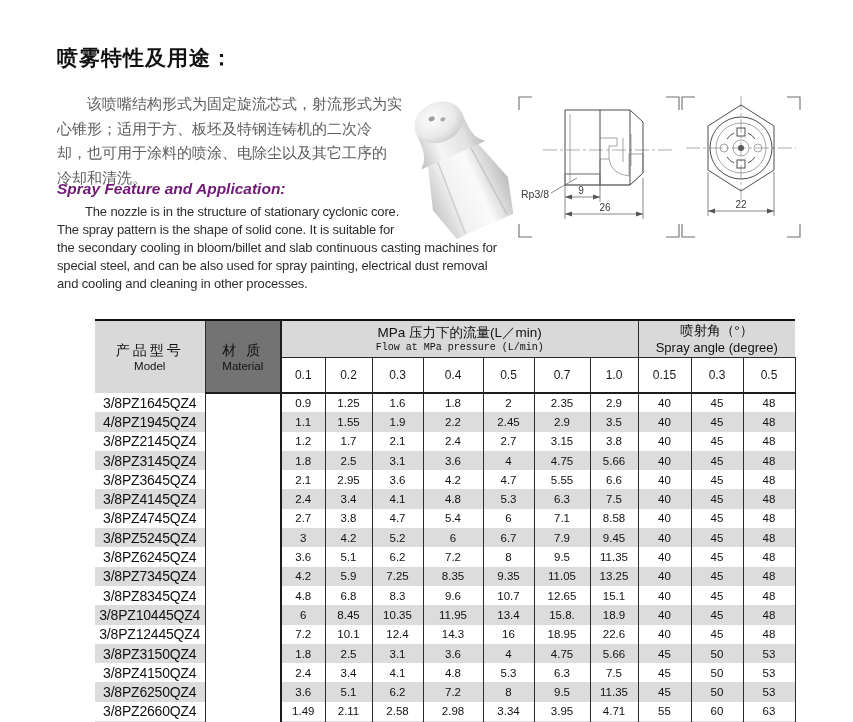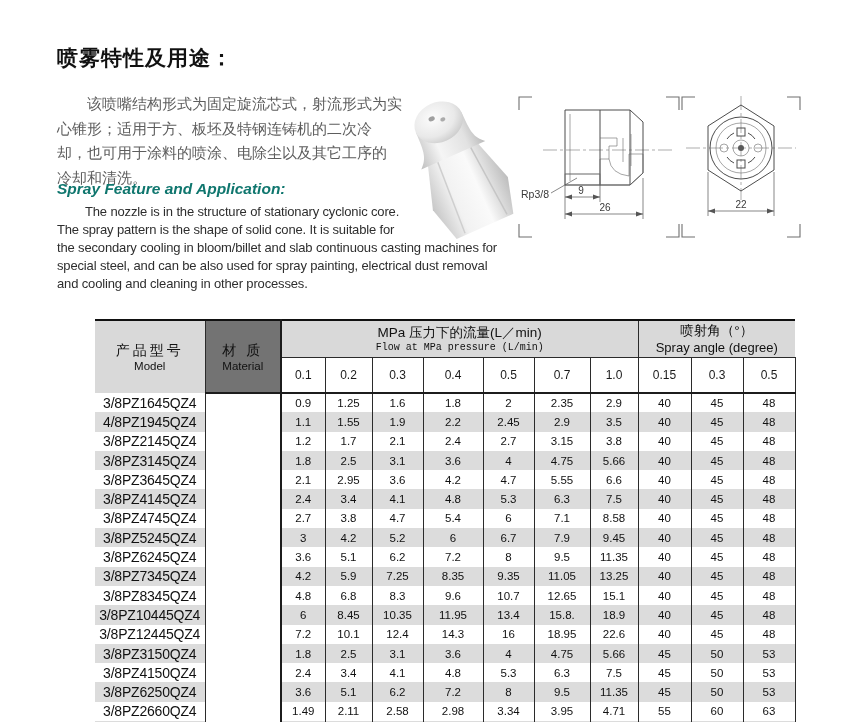--- a/index.html
+++ b/index.html
@@ -7,21 +7,21 @@
   body { width:853px; height:722px; position:relative; overflow:hidden;
          font-family:"Liberation Sans","DejaVu Sans",sans-serif; color:#1a1a1a; }
   .abs { position:absolute; }
 
   
   .title-cn { left:57px; top:44px; font-size:21px; font-weight:bold; color:#111;
               letter-spacing:1px; font-family:"DejaVu Sans",sans-serif; }
   .para-cn  { left:57px; top:92px; width:385px; font-size:15px; line-height:24.5px;
               color:#5d5d5d; white-space:pre-line; text-indent:2em; }
   .head-en  { left:57px; top:180px; font-size:15.5px; font-weight:bold; font-style:italic;
-              color:#0f766e; }
+              color:#701a75; }
   .para-en  { left:57px; top:203px; width:440px; font-size:13px; line-height:18px;
               color:#2e2e2e; white-space:pre-line; text-indent:28px; letter-spacing:-0.15px; }
 
   
   svg text { font-family:"Liberation Sans","DejaVu Sans",sans-serif; fill:#3a3a3a; }
   .draw { stroke:#4c4c4c; stroke-width:1; fill:none; }
   .thin { stroke:#6a6a6a; stroke-width:0.6; fill:none; }
   .cl   { stroke:#777; stroke-width:0.6; stroke-dasharray:14 3 3 3; fill:none; }
   .mark { stroke:#6f6f6f; stroke-width:1.1; fill:none; }
   .dim  { stroke:#555; stroke-width:0.7; fill:none; }

